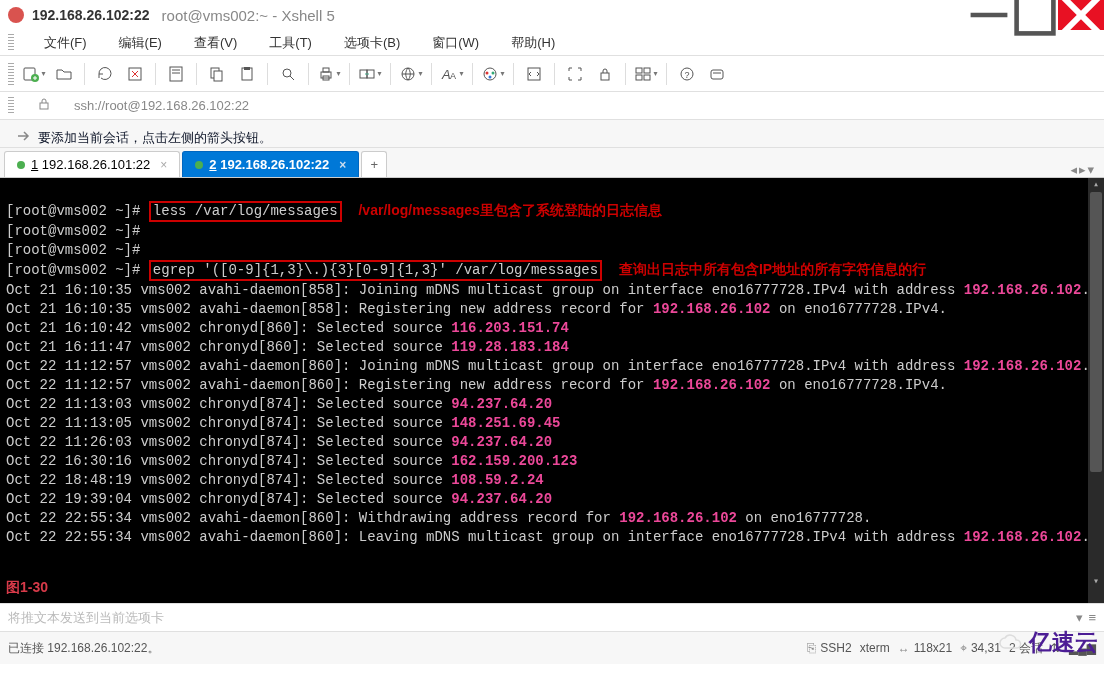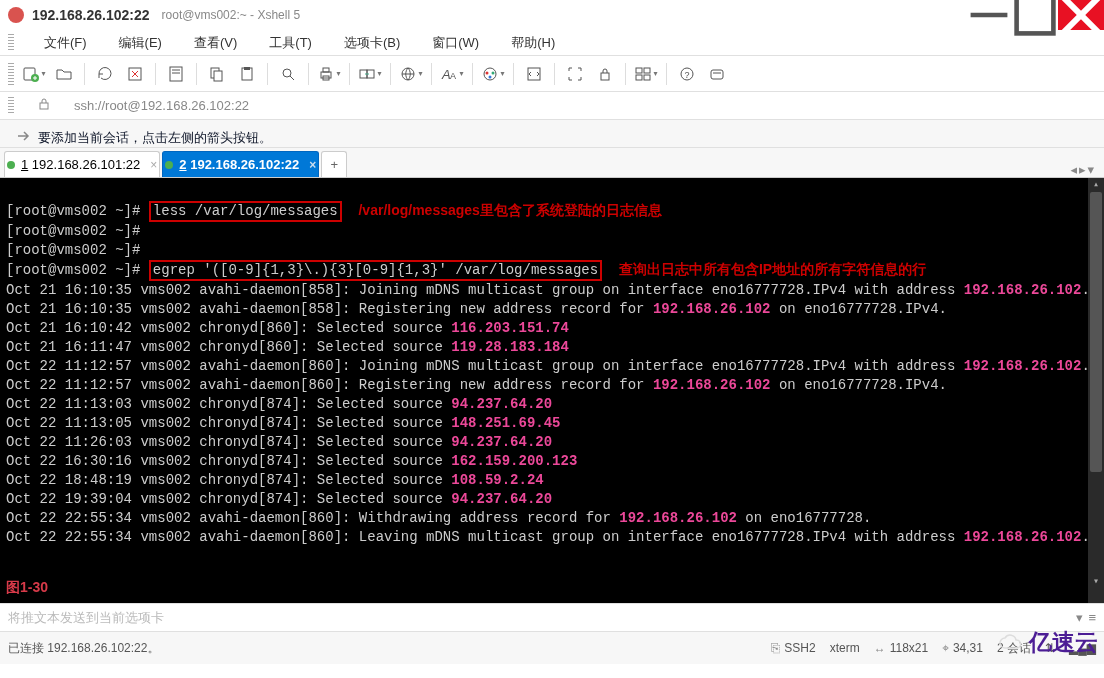--- a/index.html
+++ b/index.html
@@ -2,21 +2,21 @@
 <html><head>
 <meta charset="utf-8">
 <style>
 * { margin: 0; padding: 0; box-sizing: border-box; }
 body { font-family: "Microsoft YaHei", Arial, sans-serif; font-size: 13px; background: #fff; color: #000; width: 1104px; height: 678px; overflow: hidden; position: relative; }
 
 
 .titlebar { height: 30px; display: flex; align-items: center; padding: 0 0 0 8px; background: #fff; }
 .titlebar .logo { width: 16px; height: 16px; background: #d9534f; border-radius: 50%; margin-right: 8px; }
 .titlebar .title-main { font-weight: bold; font-size: 14px; color: #333; margin-right: 12px; }
-.titlebar .title-sub { color: #888; font-size: 12px; }
+.titlebar .title-sub { color: #888; font-size: 15px; }
 .titlebar .winbtns { margin-left: auto; display: flex; }
 .titlebar .winbtn { width: 46px; height: 30px; display: flex; align-items: center; justify-content: center; color: #555; }
 .titlebar .winbtn.close { background: #e81123; color: #fff; }
 
 
 .menubar { height: 26px; display: flex; align-items: center; padding: 0 8px; border-bottom: 1px solid #e0e0e0; gap: 20px; }
 .menubar .menu-strip { width: 6px; height: 18px; background: repeating-linear-gradient(#aaa 0 1px, transparent 1px 3px); margin-right: 4px; }
 .menubar .menu { padding: 2px 6px; color: #333; }
 
 
@@ -32,21 +32,21 @@
 .addrbar .grip { width: 6px; height: 18px; background: repeating-linear-gradient(#aaa 0 1px, transparent 1px 3px); }
 .addrbar .lock { color: #888; }
 .addrbar .addr { color: #888; font-size: 13px; }
 
 
 .hintbar { height: 28px; display: flex; align-items: flex-end; padding: 0 16px; background: #f7f7f7; border-bottom: 1px solid #e0e0e0; gap: 6px; color: #0f172a; }
 .hintbar .arrow { width: 16px; height: 16px; }
 
 
 .tabbar { height: 30px; display: flex; align-items: flex-end; padding: 0 4px; background: #f7f7f7; border-bottom: 1px solid #ccc; position: relative; }
-.tab { height: 26px; display: flex; align-items: center; padding: 0 2px; border: 1px solid #ccc; border-bottom: none; background: #fff; margin-right: 2px; border-radius: 3px 3px 0 0; font-size: 13px; gap: 6px; }
+.tab { height: 26px; display: flex; align-items: center; padding: 0 12px; border: 1px solid #ccc; border-bottom: none; background: #fff; margin-right: 2px; border-radius: 3px 3px 0 0; font-size: 13px; gap: 6px; }
 .tab .dot { width: 8px; height: 8px; border-radius: 50%; }
 .tab .dot.green { background: #4caf50; }
 .tab .close-x { color: #aaa; font-size: 12px; margin-left: 4px; }
 .tab.active { background: #0078d7; color: #fff; border-color: #0066c0; font-weight: bold; }
 .tab.active .close-x { color: #cde; }
 .tab.add { width: 26px; justify-content: center; padding: 0; color: #666; }
 .tabbar .tabnav { margin-left: auto; color: #888; padding: 0 6px; display: flex; gap: 2px; align-items: center; }
 
 
 .terminal { background: #000; color: #ccc; font-family: "Consolas", "Courier New", monospace; font-size: 14px; line-height: 19px; padding: 4px 6px; white-space: pre; height: 425px; overflow: hidden; position: relative; }
@@ -60,21 +60,21 @@
 .terminal .scrollbar-v .arr { position: absolute; left: 0; right: 0; height: 14px; color: #aaa; font-size: 10px; text-align: center; line-height: 14px; }
 .terminal .scrollbar-v .arr.top { top: 0; }
 .terminal .scrollbar-v .arr.bot { bottom: 14px; }
 
 
 .footer-input { height: 28px; display: flex; align-items: center; padding: 12px 8px; background: #fff; border-top: 1px solid #e0e0e0; color: #aaa; position: relative; }
 .footer-input .ghost { color: #bbb; }
 .footer-input .right-icons { margin-left: auto; display: flex; gap: 6px; color: #888; }
 
 
-.statusbar { height: 24px; display: flex; align-items: center; padding: 16px 8px; background: #f7f7f7; border-top: 1px solid #e0e0e0; font-size: 12px; color: #555; gap: 14px; }
+.statusbar { height: 24px; display: flex; align-items: center; padding: 16px 8px; background: #f7f7f7; border-top: 1px solid #e0e0e0; font-size: 12px; color: #555; gap: 8px; }
 .statusbar .spacer { flex: 1; }
 .statusbar .seg { display: flex; align-items: center; gap: 4px; }
 .statusbar .icon { color: #888; }
 .watermark { position: absolute; right: 6px; bottom: 20px; color: #4c1d95; font-size: 23px; font-weight: bold; pointer-events: none; display: flex; align-items: center; gap: 4px; }
 .watermark .cloud { width: 28px; height: 18px; }
 </style>
 </head>
 <body>
 
 <div class="titlebar">

